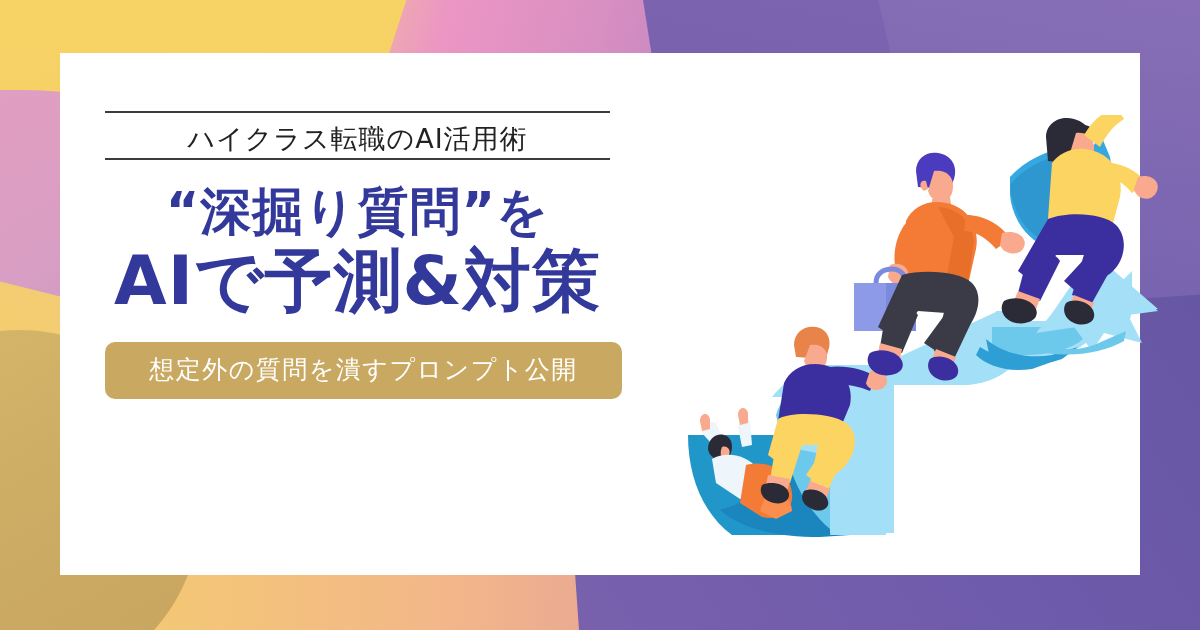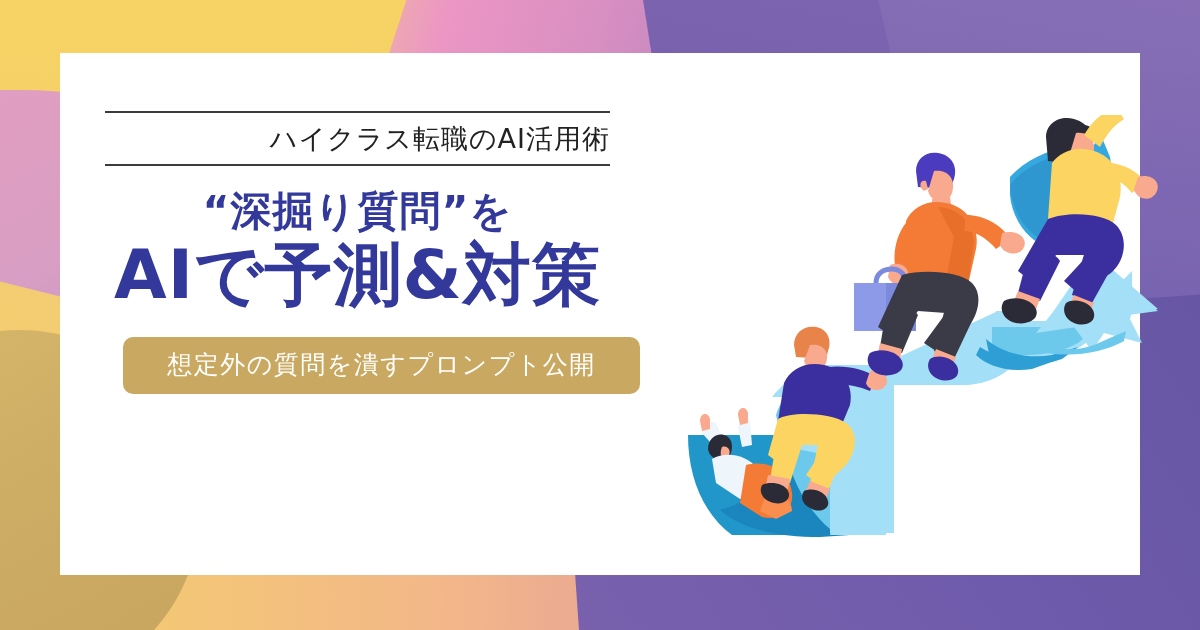--- a/index.html
+++ b/index.html
@@ -86,43 +86,43 @@
   }
 
   
   .text-col{
     position:absolute;left:45px;top:58px;width:560px;
   }
 
   .eyebrow-wrap{
     border-top:2px solid #3b3b3b;
     border-bottom:2px solid #3b3b3b;
-    padding:10px 0 9px;
+    padding:10px 0 3px;
     width:505px;
-    text-align:right;
+    text-align:center;
   }
   .eyebrow{
     font-size:27px;color:#222;letter-spacing:1px;line-height:1.2;
     font-family:"DejaVu Sans","Liberation Sans",sans-serif;
     white-space:nowrap;
   }
 
   .headline{
     margin-top:22px;width:505px;text-align:center;
     color:#32399a;font-weight:bold;
     font-family:"DejaVu Sans","Liberation Sans",sans-serif;
     line-height:1.16;
   }
-  .headline .l1{display:block;font-size:41px;letter-spacing:1px;white-space:nowrap;}
+  .headline .l1{display:block;font-size:51px;letter-spacing:1px;white-space:nowrap;}
   .headline .l2{display:block;font-size:68px;letter-spacing:1px;white-space:nowrap;}
 
   .badge{
     margin-top:22px;width:517px;box-sizing:border-box;
     background:#c9a961;border-radius:10px;
-    padding:11px 6px 13px;text-align:center;margin-left:18px;
+    padding:11px 6px 13px;text-align:center;
   }
   .badge-text{
     color:#ffffff;font-size:25px;letter-spacing:1.5px;white-space:nowrap;
     font-family:"DejaVu Sans","Liberation Sans",sans-serif;
   }
 
   
   .illo{
     position:absolute;left:620px;top:62px;width:500px;height:450px;
   }

